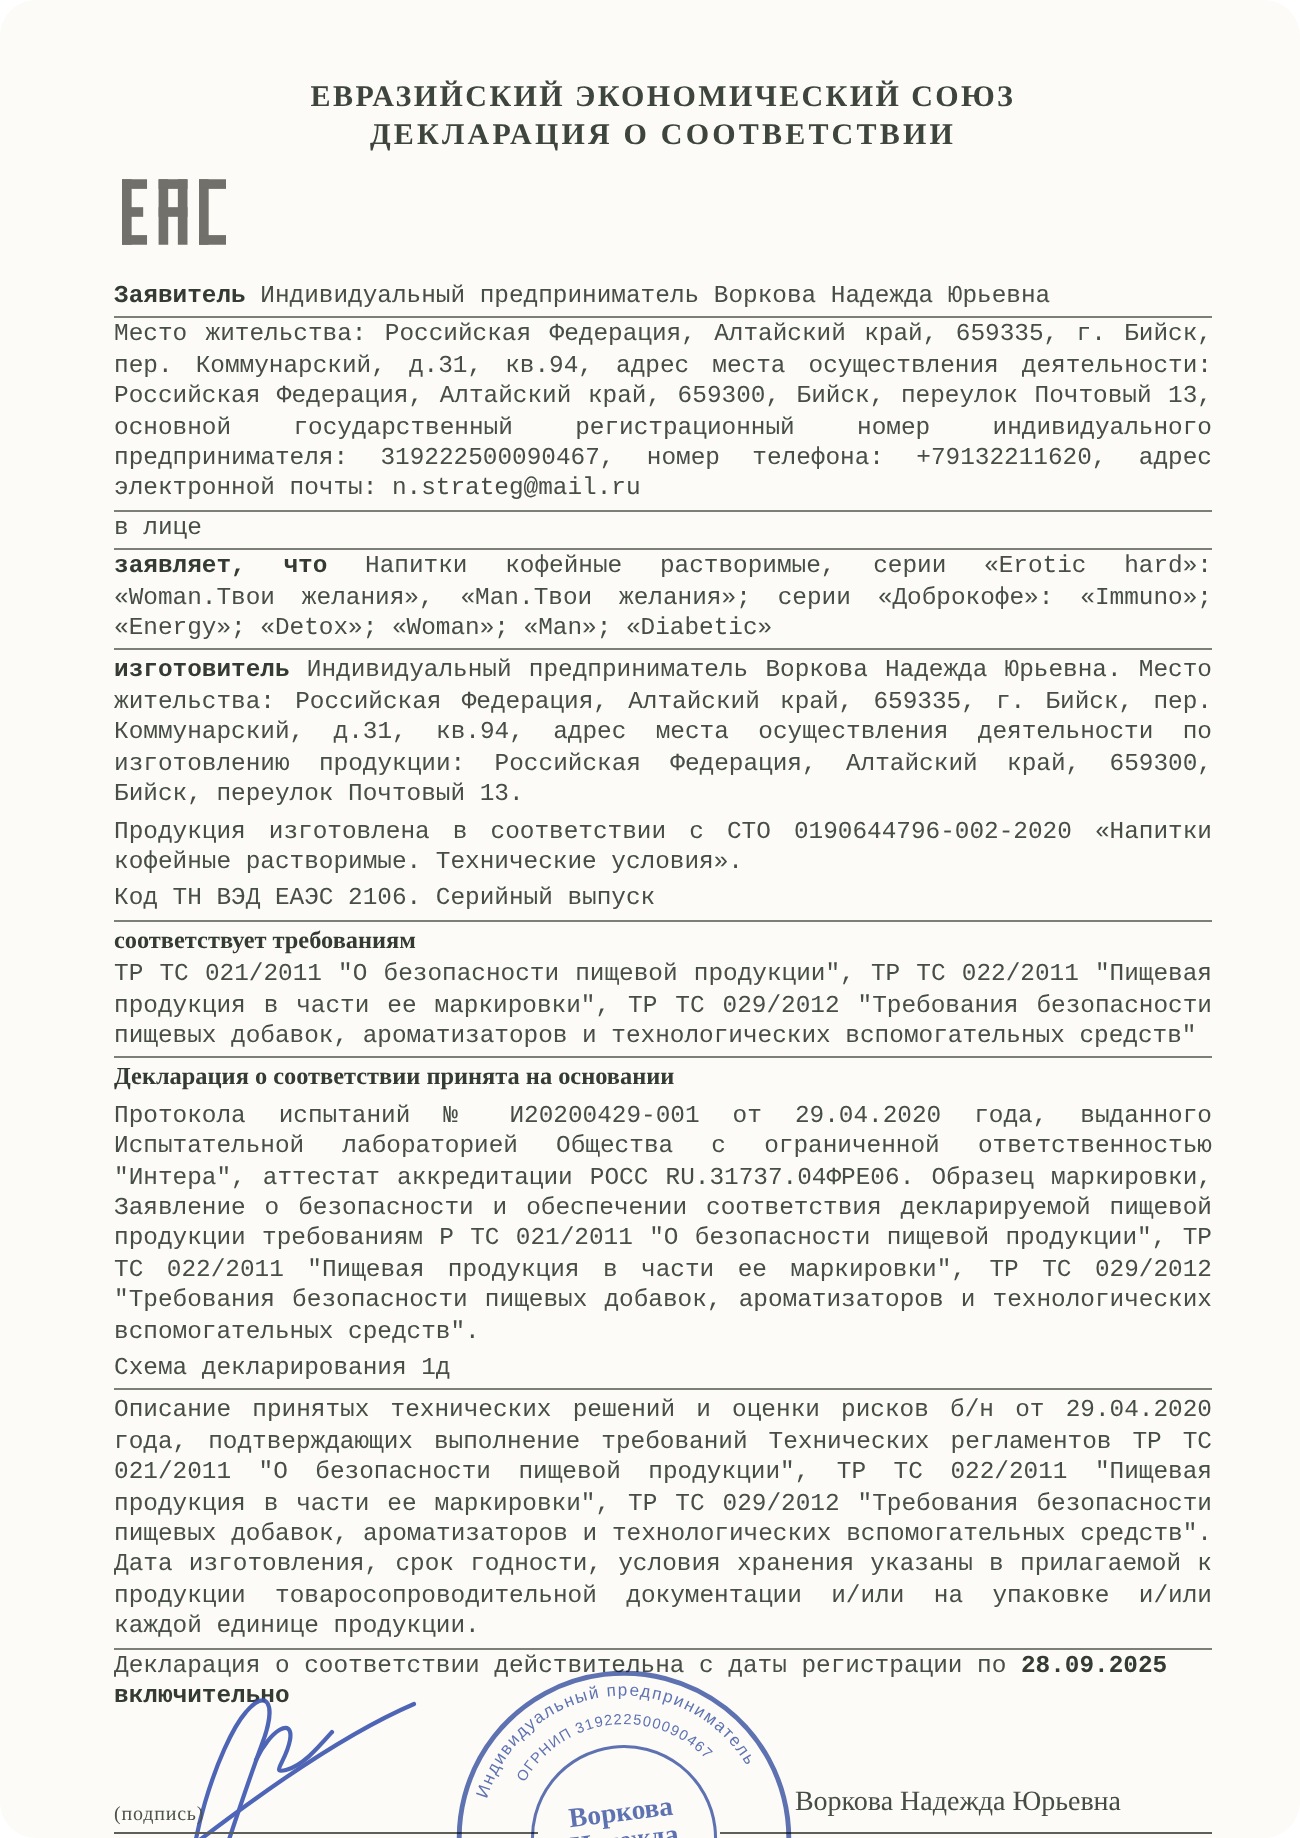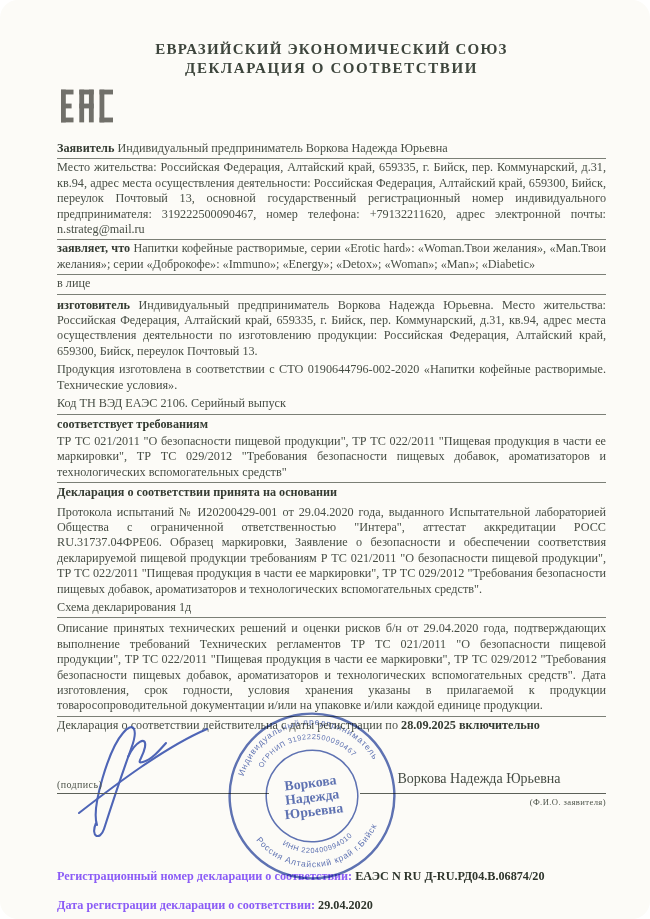--- a/index.html
+++ b/index.html
@@ -22,21 +22,21 @@
     color:#3d453c;
     font-size:15px;
     line-height:19px;
     letter-spacing:1.2px;
     margin:0 0 4px 0;
   }
   .doc-title .t2{letter-spacing:1.6px;}
   .logo-row{height:56px;margin:4px 0 2px 0;}
   .eac{display:inline-block;margin-left:4px;opacity:.82;}
   p{margin:0;}
-  .row{padding:1px 0 2px 0;}
+  .row{padding:1px 0 2px 0;font-family:Liberation Mono, monospace;}
   .bordered{border-bottom:1px solid #7b7f76;}
   .just{text-align:justify;}
   .b{font-weight:bold;color:#343b32;}
   .hd{font-weight:bold;color:#343b32;padding:2px 0 1px 0;}
   .sp{margin-top:2px;}
   
   .sig-block{position:relative;height:112px;margin-top:6px;}
   .sig-line-left{position:absolute;left:0;top:52px;width:212px;border-top:1px solid #5c6058;}
   .sig-cap-left{position:absolute;left:0;top:36px;width:212px;text-align:left;font-size:10px;color:#4c5349;letter-spacing:.4px;}
   .sig-name{position:absolute;right:8px;top:30px;width:238px;text-align:center;font-size:14px;color:#454c43;}
@@ -87,26 +87,26 @@
       </span>
     </div>
 
     <p class="row bordered">
       <span class="b">Заявитель</span>
       <span>Индивидуальный предприниматель Воркова Надежда Юрьевна</span>
     </p>
 
     <p class="row bordered just">Место жительства: Российская Федерация, Алтайский край, 659335, г. Бийск, пер. Коммунарский, д.31, кв.94, адрес места осуществления деятельности: Российская Федерация, Алтайский край, 659300, Бийск, переулок Почтовый 13, основной государственный регистрационный номер индивидуального предпринимателя: 319222500090467, номер телефона: +79132211620, адрес электронной почты: n.strateg@mail.ru</p>
 
+    <p class="row bordered">в лице</p>
+
     <p class="row bordered just">
       <span class="b">заявляет, что</span>
       <span>Напитки кофейные растворимые, серии «Erotic hard»: «Woman.Твои желания», «Man.Твои желания»; серии «Доброкофе»: «Immuno»; «Energy»; «Detox»; «Woman»; «Man»; «Diabetic»</span>
     </p>
-
-    <p class="row bordered">в лице</p>
 
     <p class="row just sp">
       <span class="b">изготовитель</span>
       <span>Индивидуальный предприниматель Воркова Надежда Юрьевна. Место жительства: Российская Федерация, Алтайский край, 659335, г. Бийск, пер. Коммунарский, д.31, кв.94, адрес места осуществления деятельности по изготовлению продукции: Российская Федерация, Алтайский край, 659300, Бийск, переулок Почтовый 13.</span>
     </p>
 
     <p class="row just">Продукция изготовлена в соответствии с СТО 0190644796-002-2020 «Напитки кофейные растворимые. Технические условия».</p>
 
     <p class="row bordered">Код ТН ВЭД ЕАЭС 2106. Серийный выпуск</p>
 

